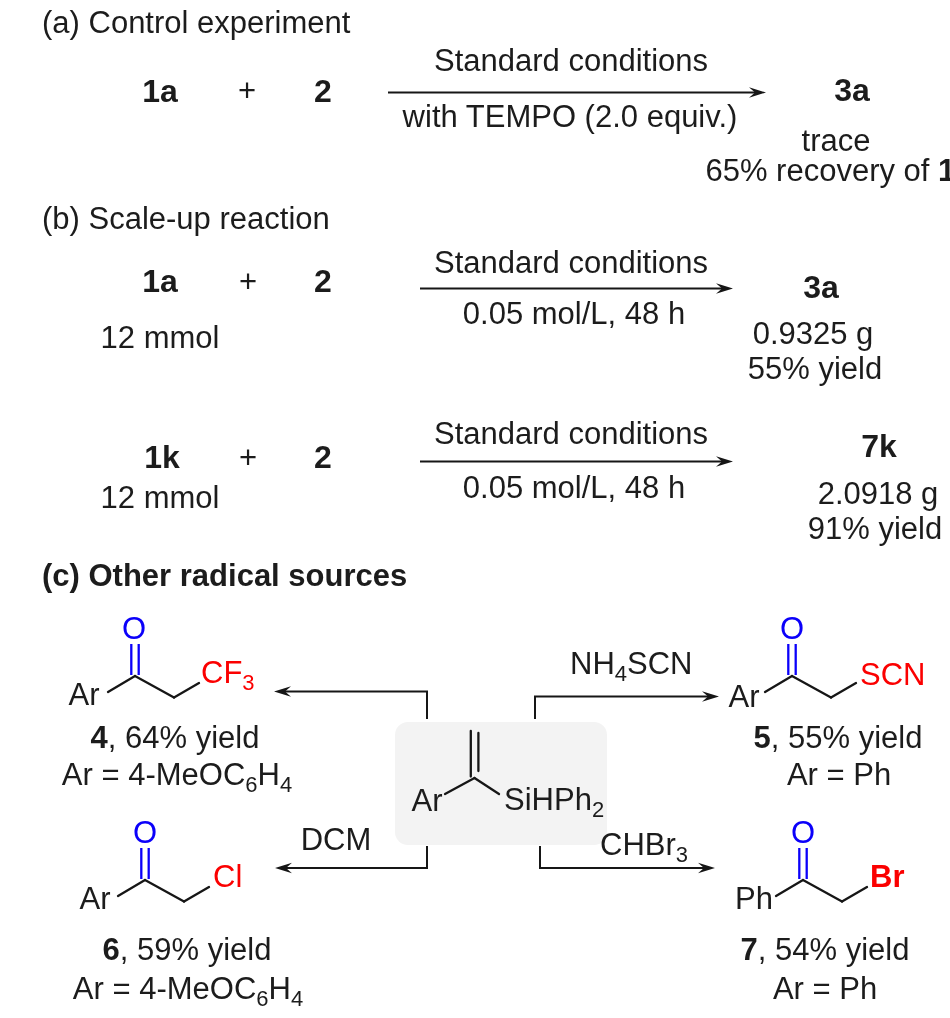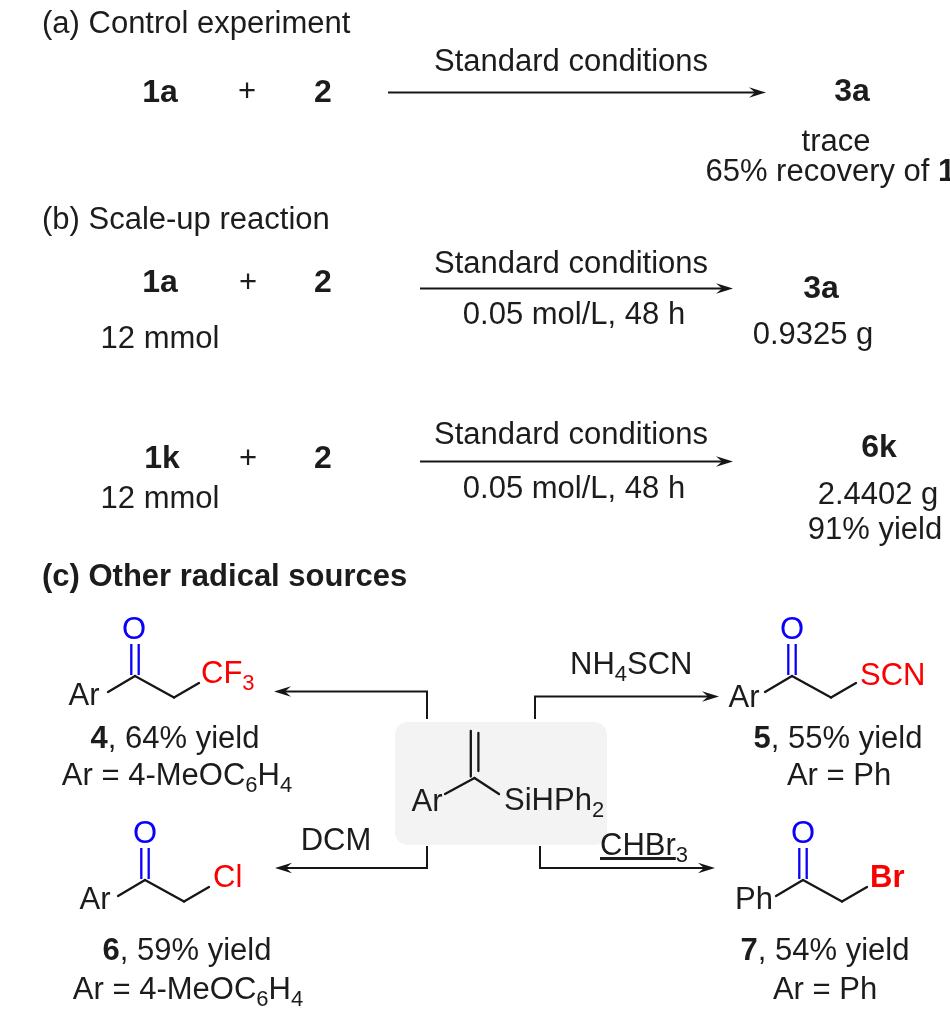--- a/index.html
+++ b/index.html
@@ -108,53 +108,55 @@
         <line x1="808" y1="901.5" x2="833" y2="887"></line>
       </g>
     </g>
   </svg>
 
   <span class="t" style="left:8px;top:7px;">(a) Control experiment</span>
   <span class="t bb c" style="left:126px;top:75px;">1a</span>
   <span class="t c" style="left:213px;top:75px;">+</span>
   <span class="t bb c" style="left:289px;top:75px;">2</span>
   <span class="t c" style="left:537px;top:45px;">Standard conditions</span>
+  <span class="t c" style="left:536px;top:101px;">with TEMPO (2.0 equiv.)</span>
   <span class="t bb c" style="left:818px;top:74px;">3a</span>
   <span class="t c" style="left:802px;top:125px;">trace</span>
   <span class="t c" style="left:805px;top:155px;"><span>65% recovery of </span><span class="b">1a</span></span>
 
   <span class="t" style="left:8px;top:203px;">(b) Scale-up reaction</span>
 
   <span class="t bb c" style="left:126px;top:265px;">1a</span>
   <span class="t c" style="left:214px;top:266px;">+</span>
   <span class="t bb c" style="left:289px;top:265px;">2</span>
   <span class="t c" style="left:126px;top:322px;">12 mmol</span>
   <span class="t c" style="left:537px;top:247px;">Standard conditions</span>
   <span class="t c" style="left:540px;top:298px;">0.05 mol/L, 48 h</span>
   <span class="t bb c" style="left:787px;top:271px;">3a</span>
   <span class="t c" style="left:779px;top:318px;">0.9325 g</span>
+  <span class="t c" style="left:781px;top:353px;">55% yield</span>
 
   <span class="t bb c" style="left:128px;top:441px;">1k</span>
   <span class="t c" style="left:214px;top:442px;">+</span>
   <span class="t bb c" style="left:289px;top:441px;">2</span>
   <span class="t c" style="left:126px;top:482px;">12 mmol</span>
   <span class="t c" style="left:537px;top:418px;">Standard conditions</span>
   <span class="t c" style="left:540px;top:472px;">0.05 mol/L, 48 h</span>
-  <span class="t bb c" style="left:845px;top:430px;">6k</span>
-  <span class="t c" style="left:844px;top:478px;">2.4402 g</span>
+  <span class="t bb c" style="left:845px;top:430px;">7k</span>
+  <span class="t c" style="left:844px;top:478px;">2.0918 g</span>
   <span class="t c" style="left:841px;top:513px;">91% yield</span>
 
   <span class="t" style="left:8px;top:560px;font-weight:bold;">(c) Other radical sources</span>
 
   <span class="t c" style="left:393px;top:785px;">Ar</span>
   <span class="t" style="left:470px;top:784px;"><span>SiHPh</span><span class="sub">2</span></span>
 
   <span class="t" style="left:536px;top:648px;"><span>NH</span><span class="sub">4</span><span>SCN</span></span>
   <span class="t c" style="left:302px;top:824px;"><span>DCM</span></span>
-  <span class="t" style="left:566px;top:829px;text-decoration:underline;"><span>CHBr</span><span class="sub">3</span></span>
+  <span class="t" style="left:566px;top:829px;"><span>CHBr</span><span class="sub">3</span></span>
 
   <span class="t blue c" style="left:100px;top:613px;">O</span>
   <span class="t c" style="left:50px;top:679px;">Ar</span>
   <span class="t red" style="left:167px;top:657px;"><span>CF</span><span class="sub">3</span></span>
   <span class="t c" style="left:141px;top:722px;"><span class="b">4</span><span>, 64% yield</span></span>
   <span class="t c" style="left:143px;top:759px;"><span>Ar = 4-MeOC</span><span class="sub">6</span><span>H</span><span class="sub">4</span></span>
 
   <span class="t blue c" style="left:758px;top:613px;">O</span>
   <span class="t c" style="left:710px;top:681px;">Ar</span>
   <span class="t red" style="left:826px;top:659px;"><span>SCN</span></span>

